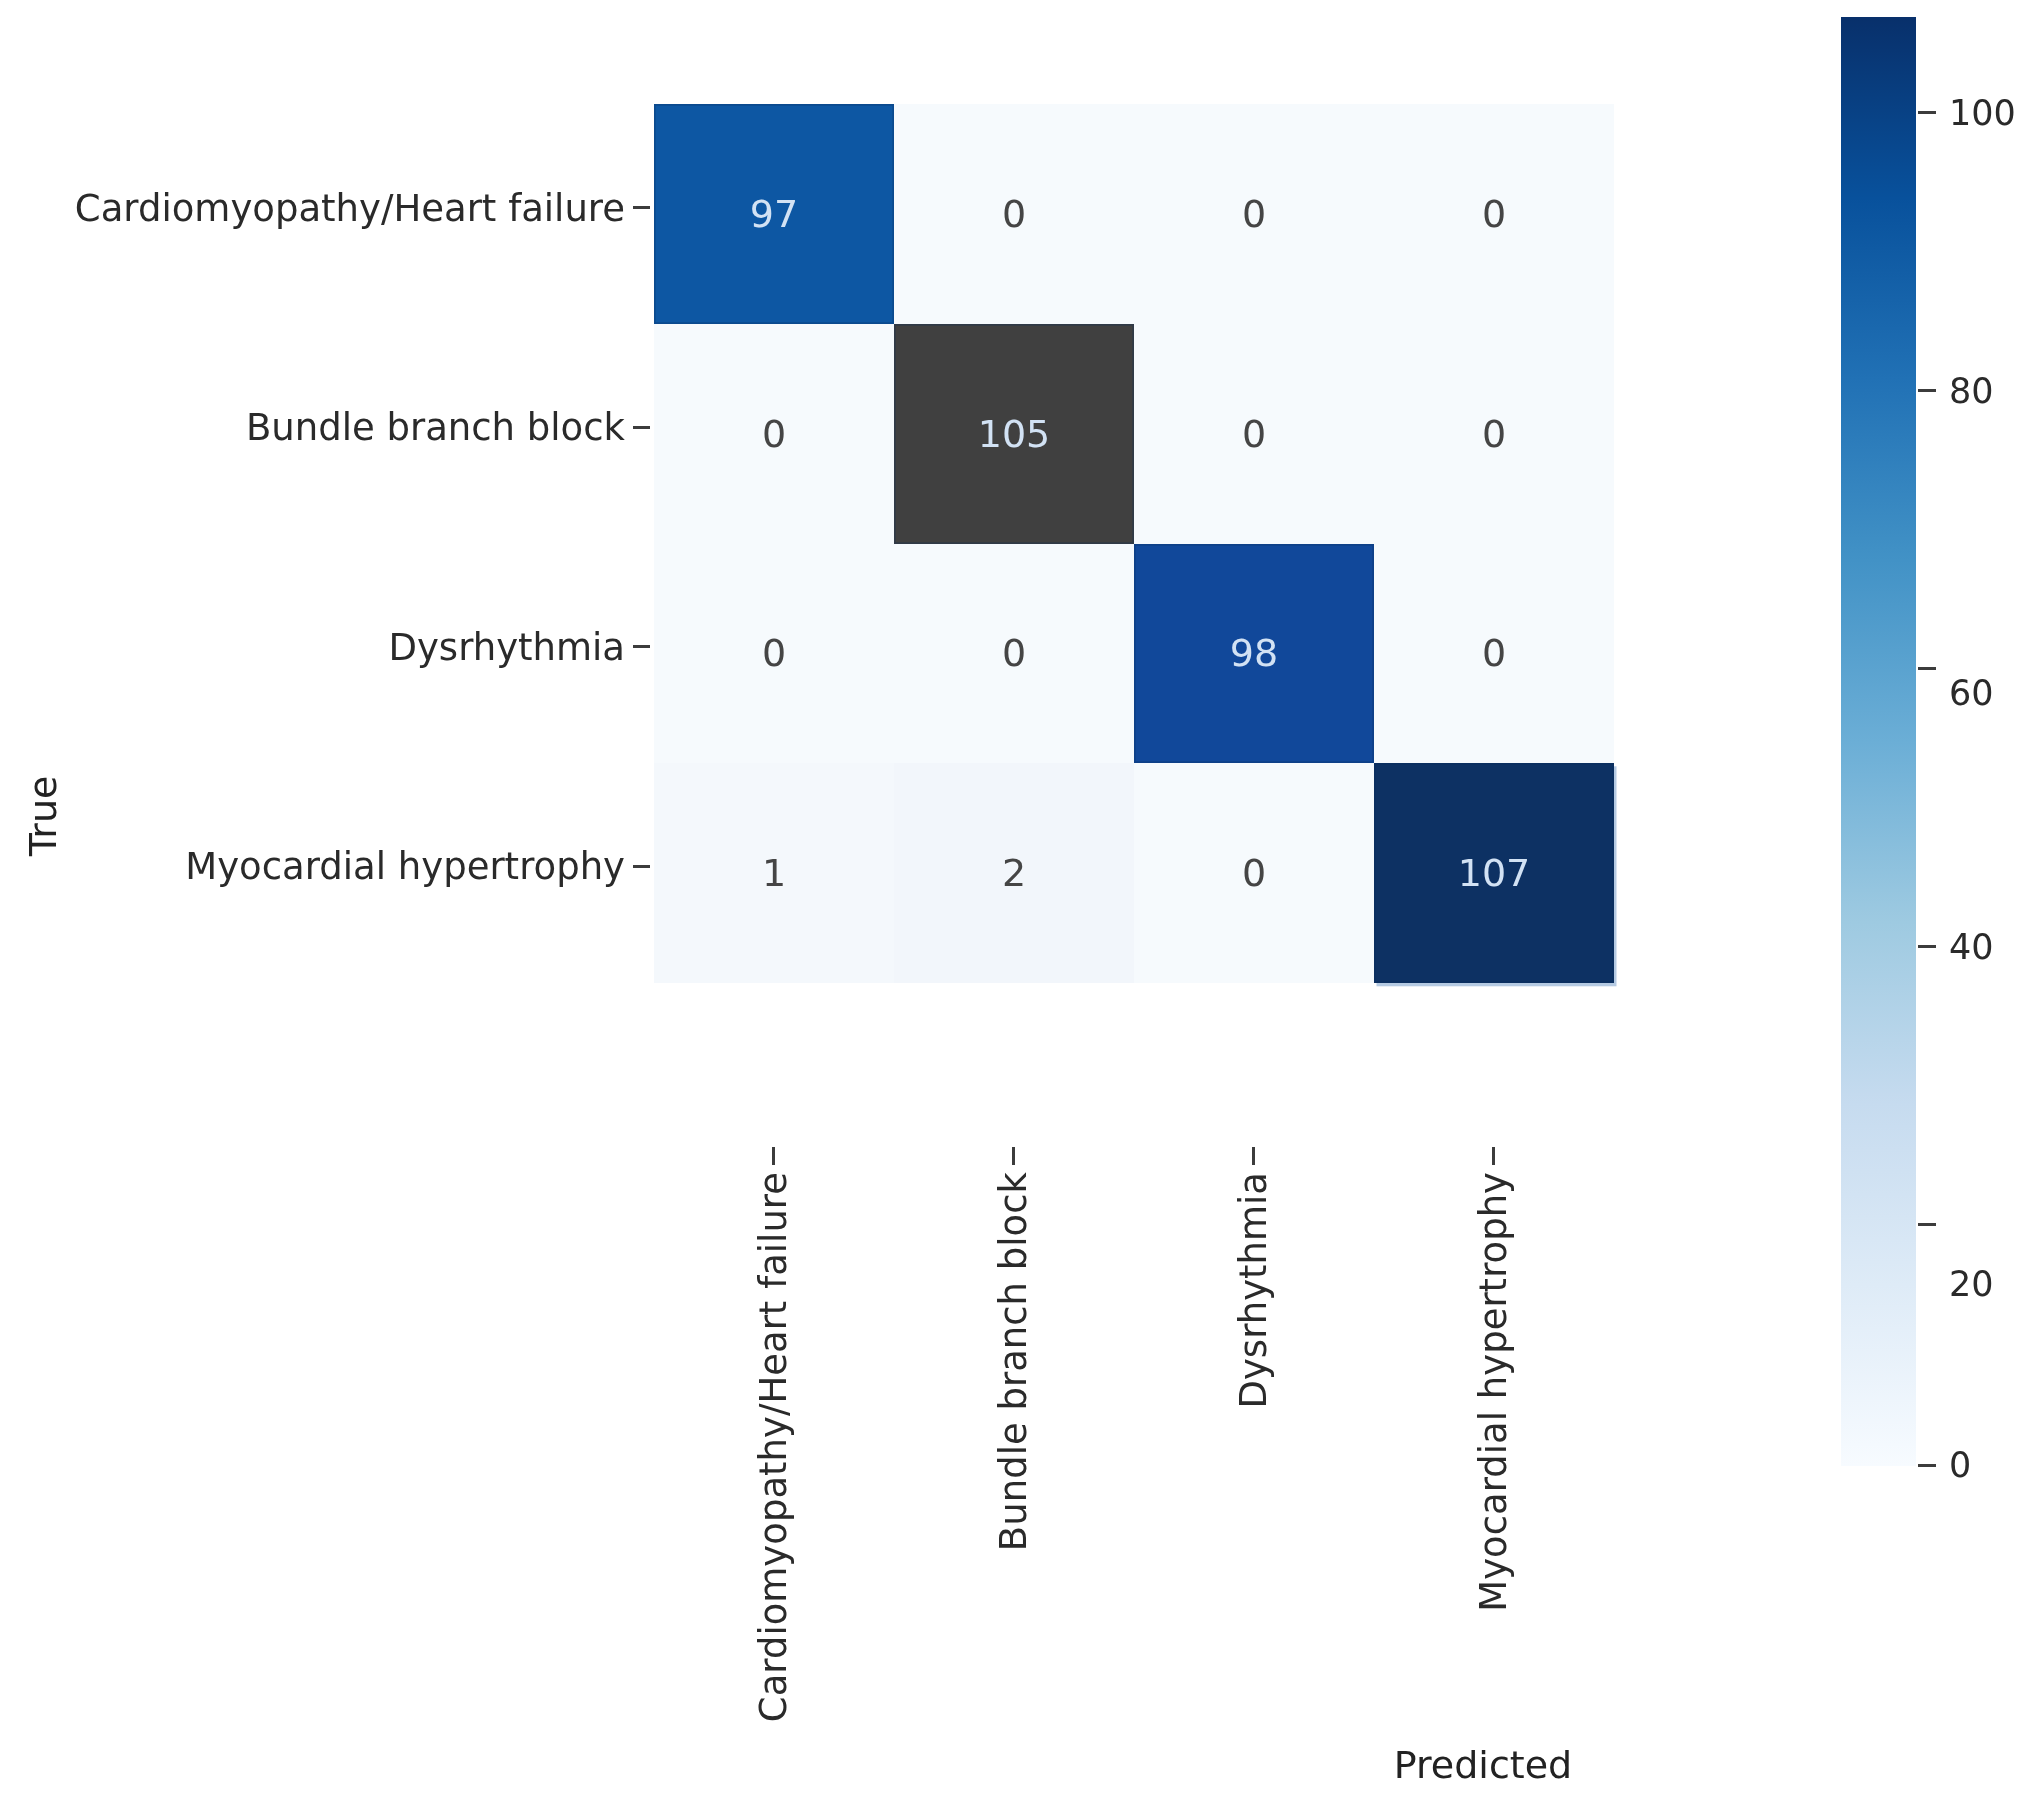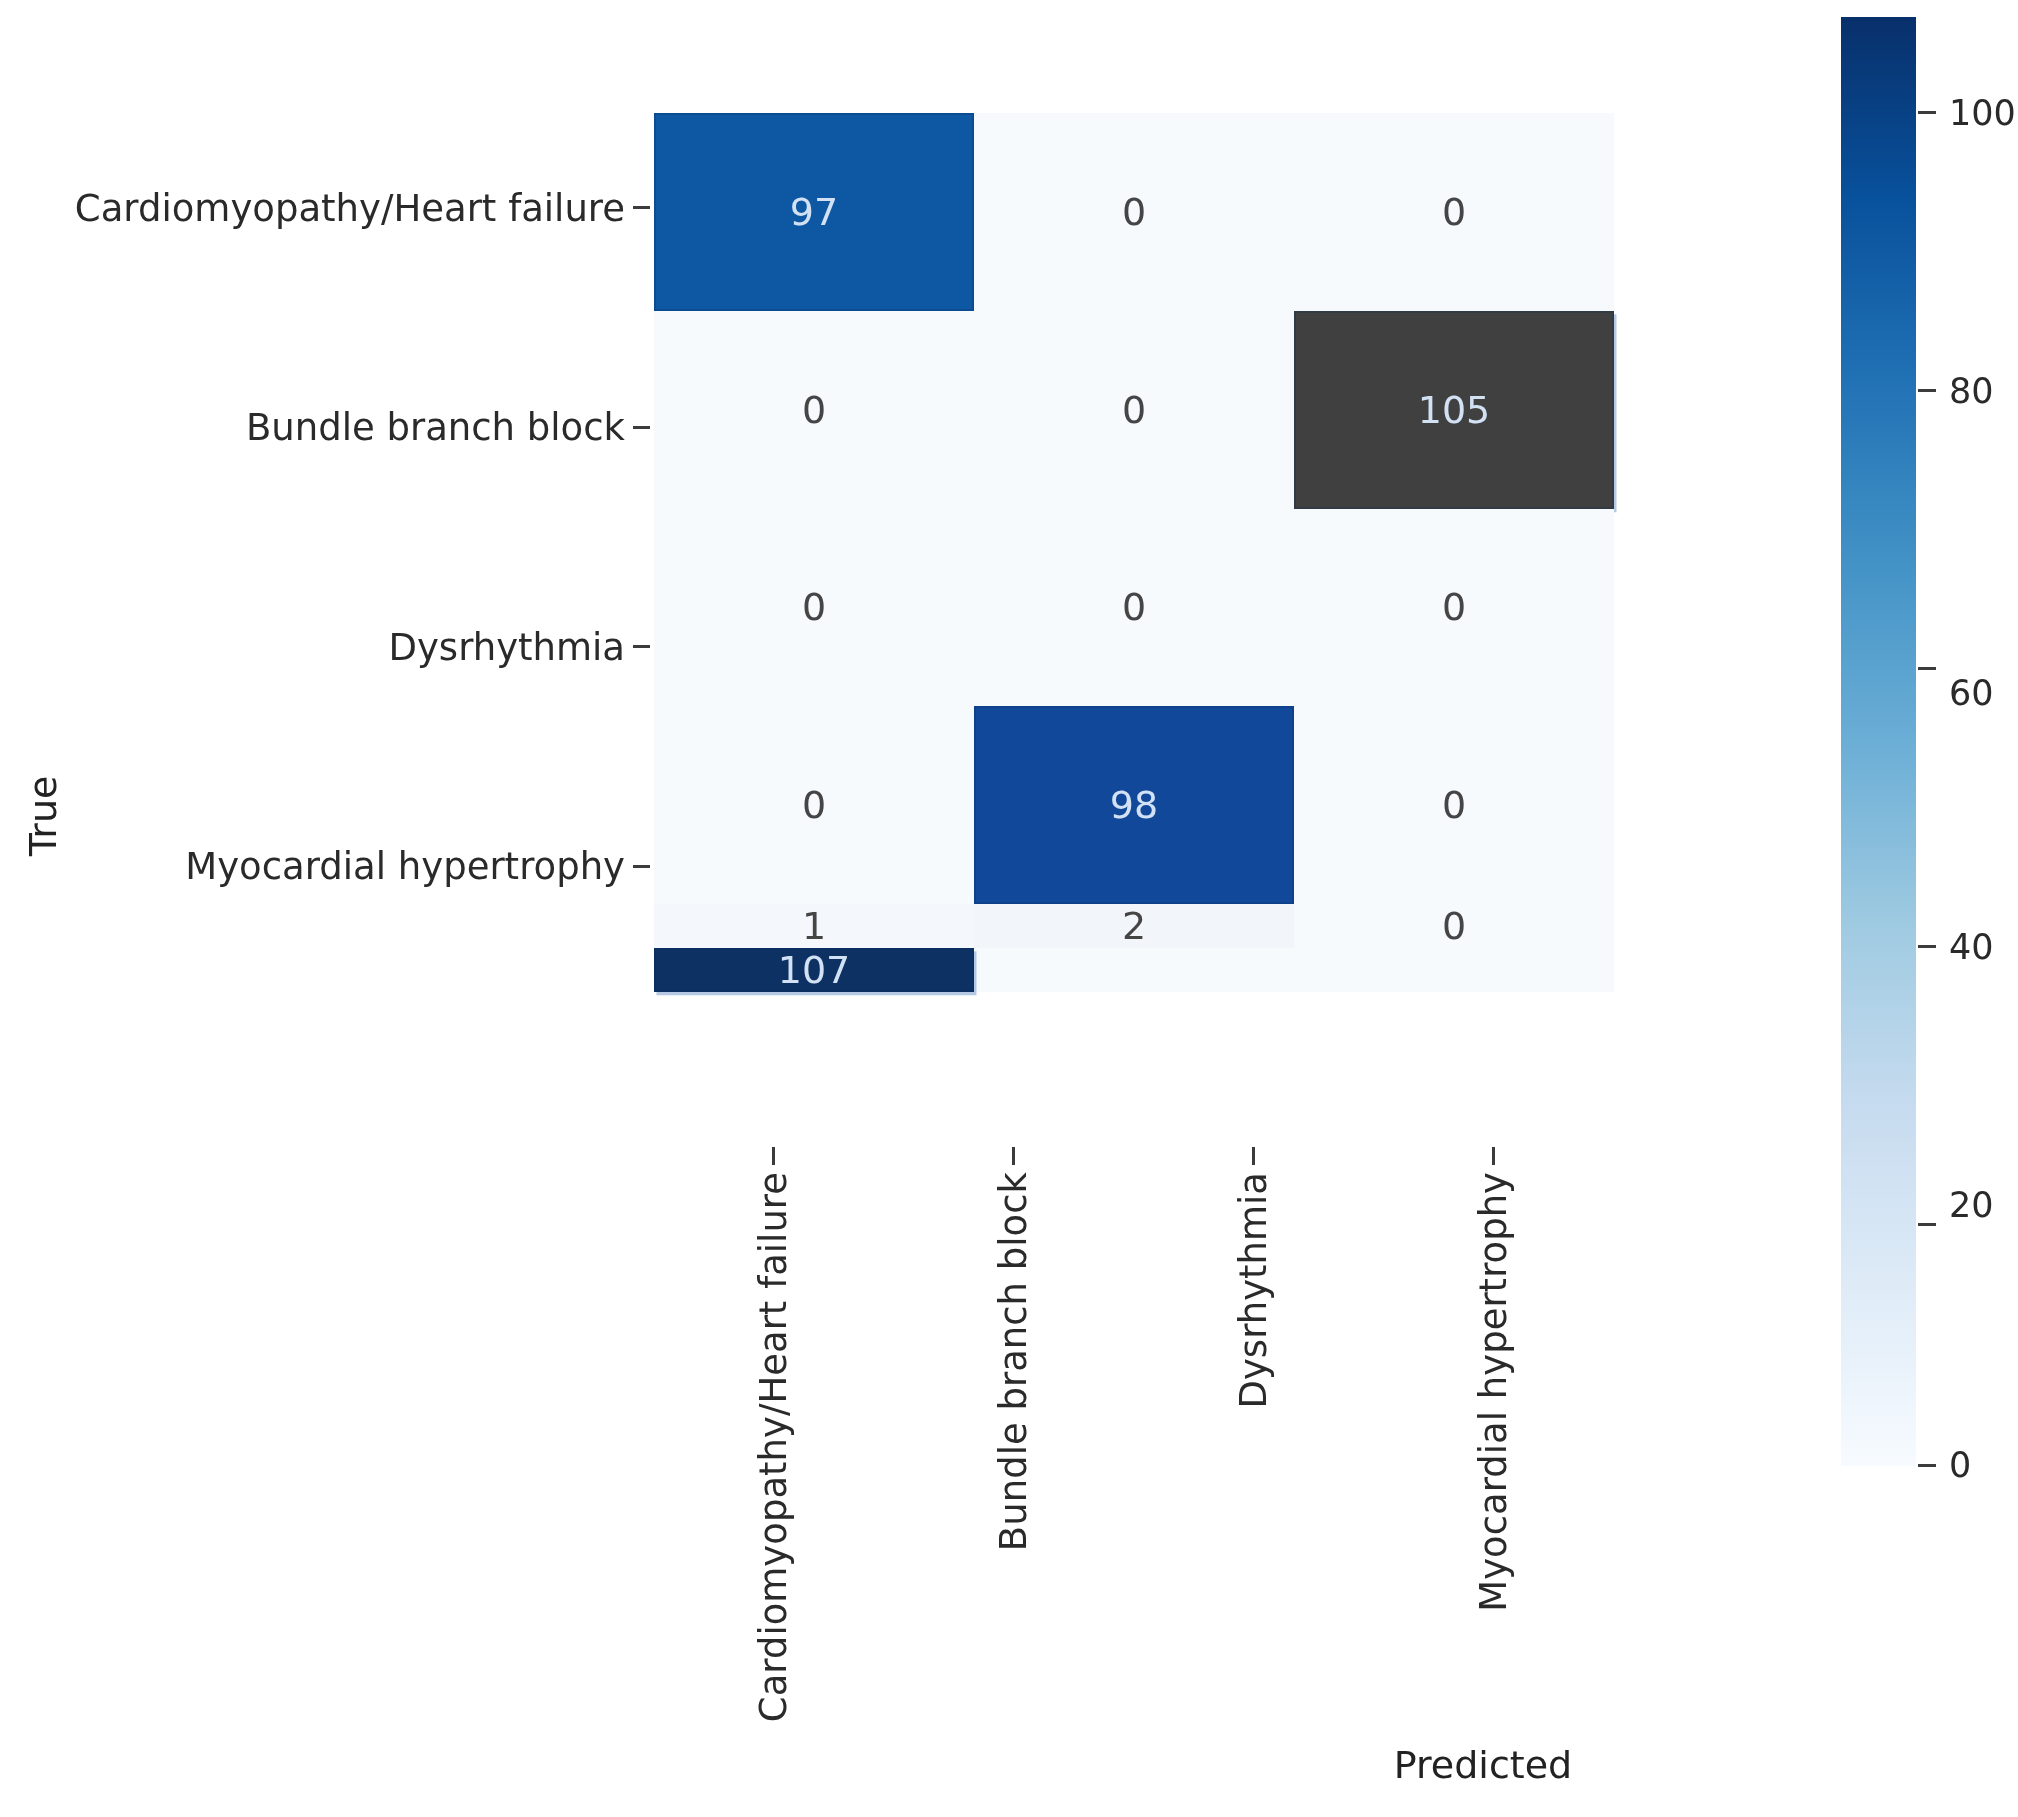--- a/index.html
+++ b/index.html
@@ -11,24 +11,24 @@
     color:#2a2a2a;
     overflow:hidden;
   }
   .chart-title {
     position:absolute; left:1134px; top:63px;
     transform:translate(-50%,-50%);
     font-size:45px; color:#1f1f1f; white-space:nowrap;
   }
   
   .heatmap {
-    position:absolute; left:654px; top:113px;
+    position:absolute; left:654px; top:104px;
     width:960px; height:879px;
     display:grid;
-    grid-template-columns:repeat(3,1fr);
+    grid-template-columns:repeat(4,1fr);
     grid-template-rows:repeat(4,1fr);
     background:#f6fafd;
   }
   .cell {
     display:flex; align-items:center; justify-content:center;
     font-size:38px;
   }
   .cell.light { color:#454545; }
   .cell.dark  {
     color:#d2e2f4;
@@ -132,17 +132,17 @@
   <div class="cbar-tick" style="top:389px;"></div>
   <div class="cbar-tick" style="top:667px;"></div>
   <div class="cbar-tick" style="top:945px;"></div>
   <div class="cbar-tick" style="top:1223px;"></div>
   <div class="cbar-tick" style="top:1464px;"></div>
 
   <div class="cbar-label" style="top:93px;">100</div>
   <div class="cbar-label" style="top:371px;">80</div>
   <div class="cbar-label" style="top:649px;margin-top:24px;">60</div>
   <div class="cbar-label" style="top:927px;">40</div>
-  <div class="cbar-label" style="top:1185px;text-align:right;">20</div>
+  <div class="cbar-label" style="top:1264px;text-align:right;">20</div>
   <div class="cbar-label" style="top:1445px;">0</div>
 
 </div>
 
 
 </body></html>

